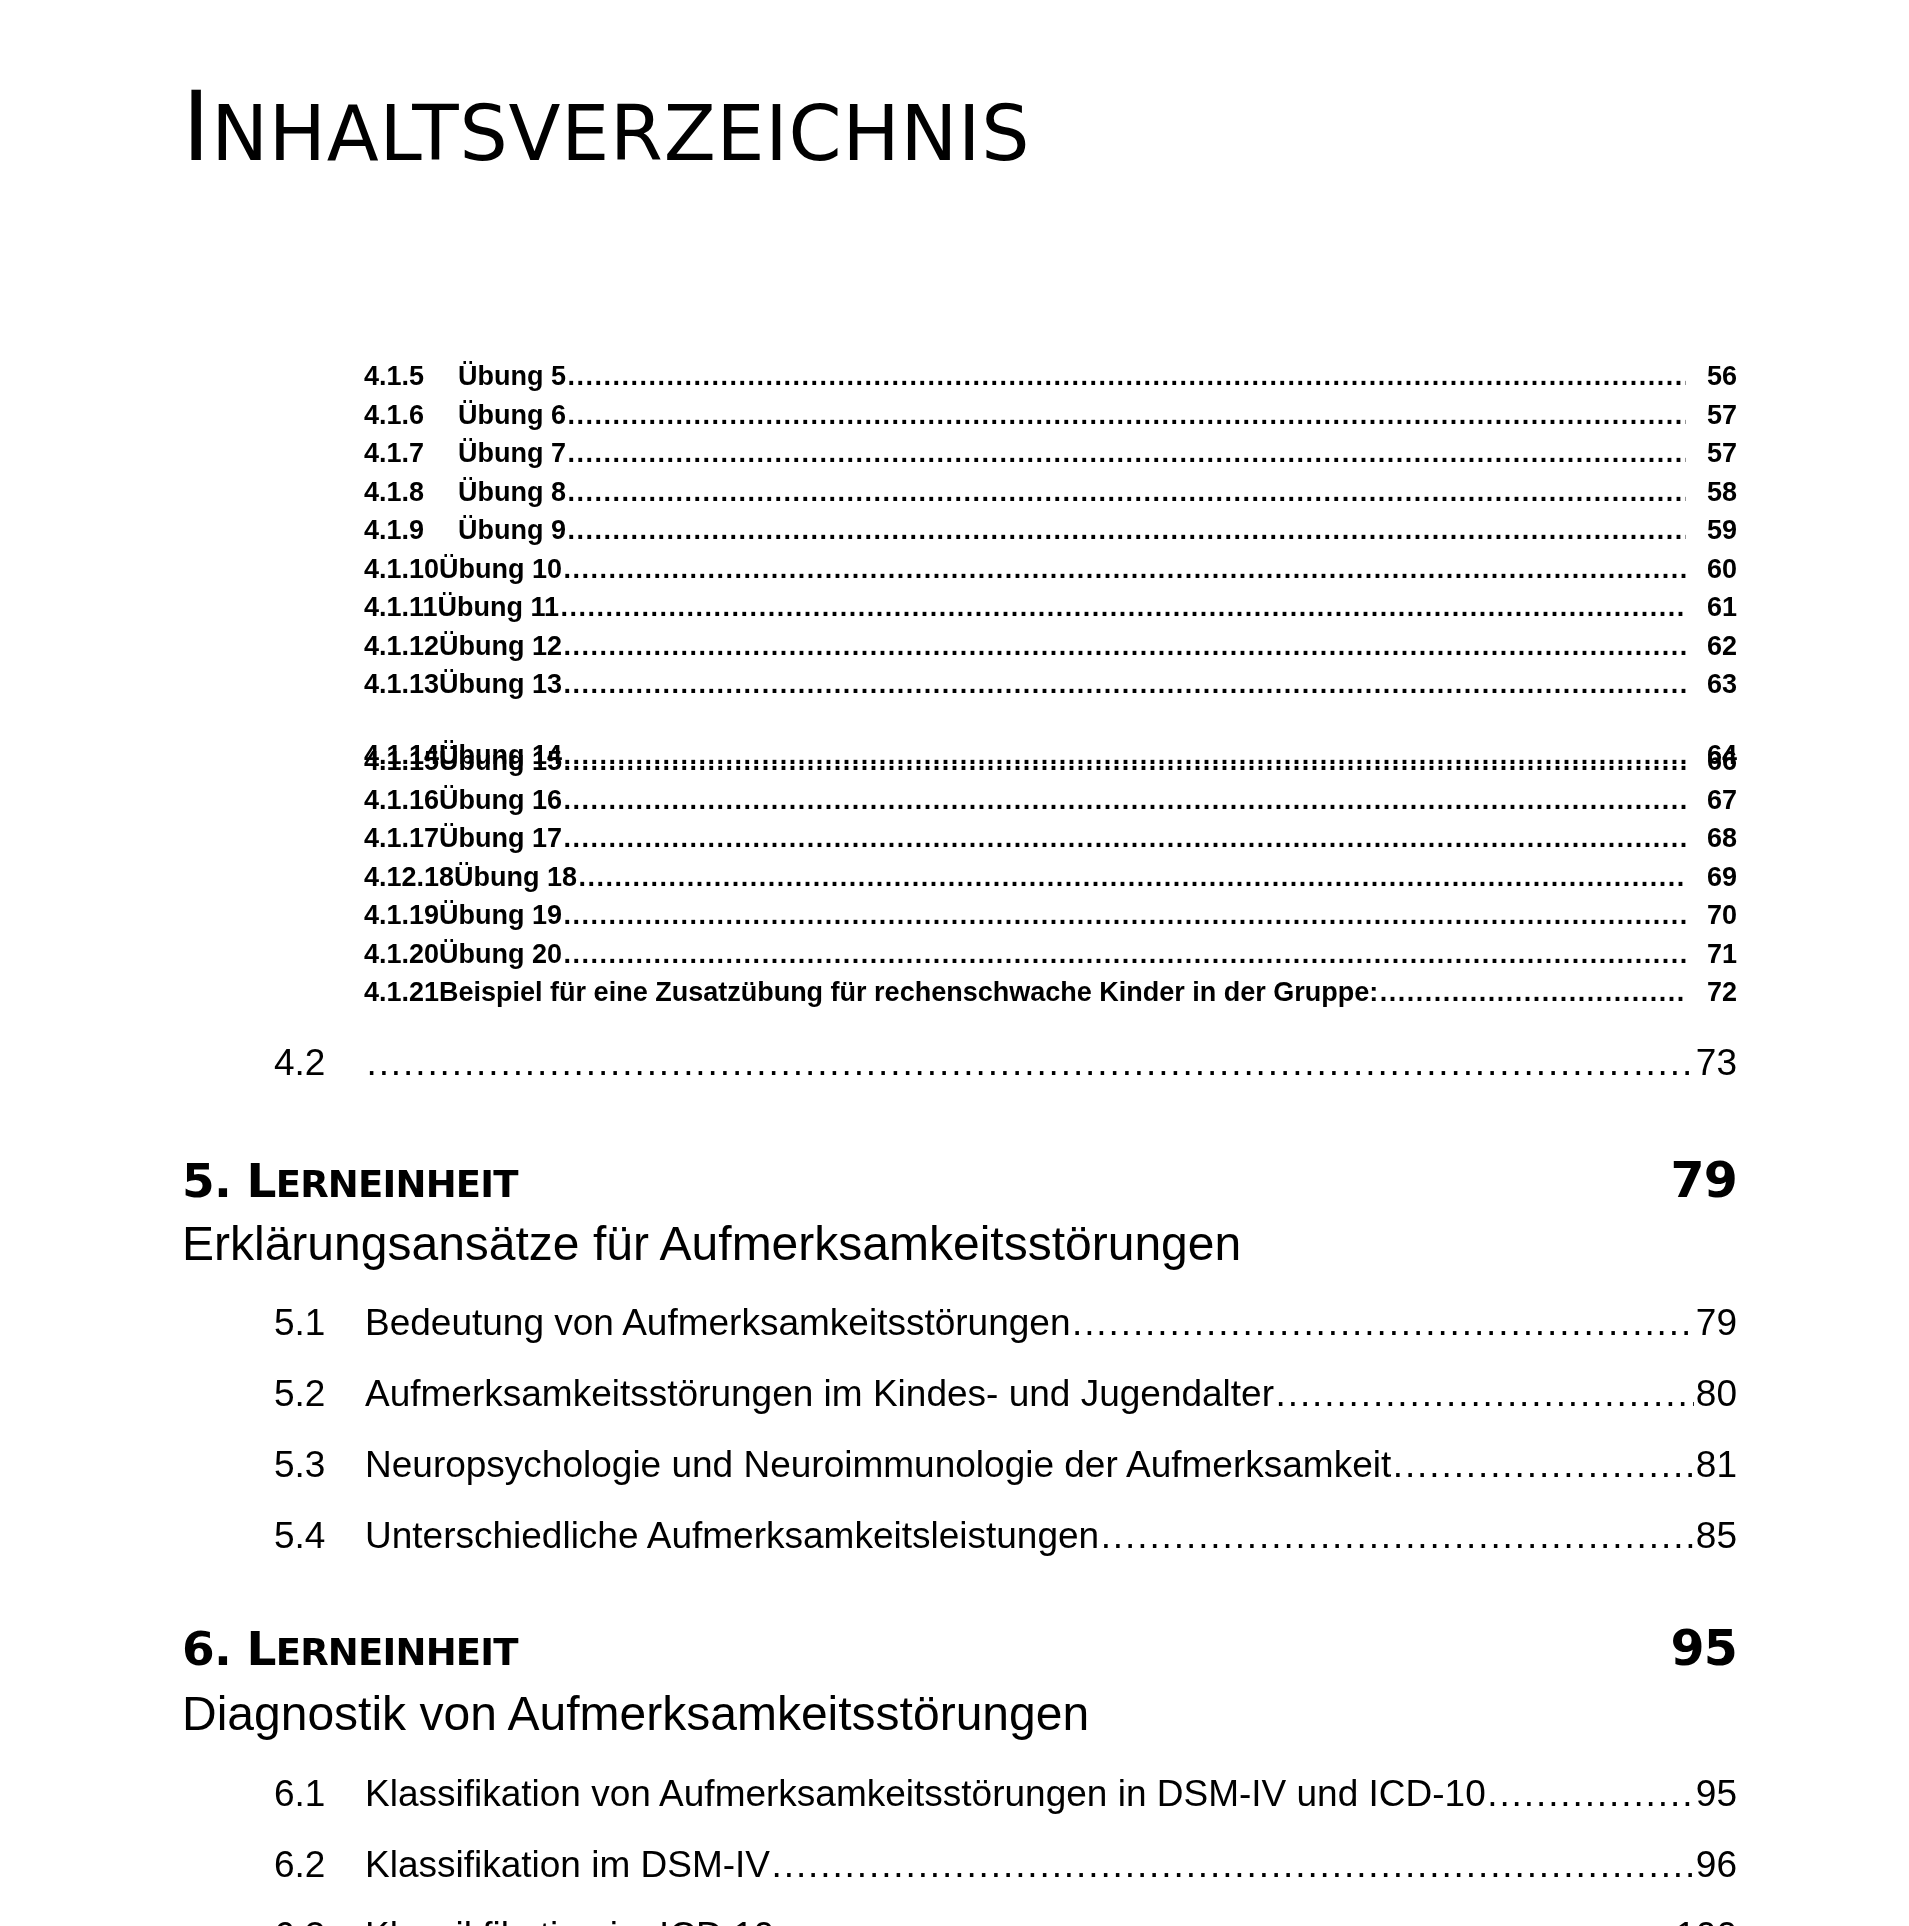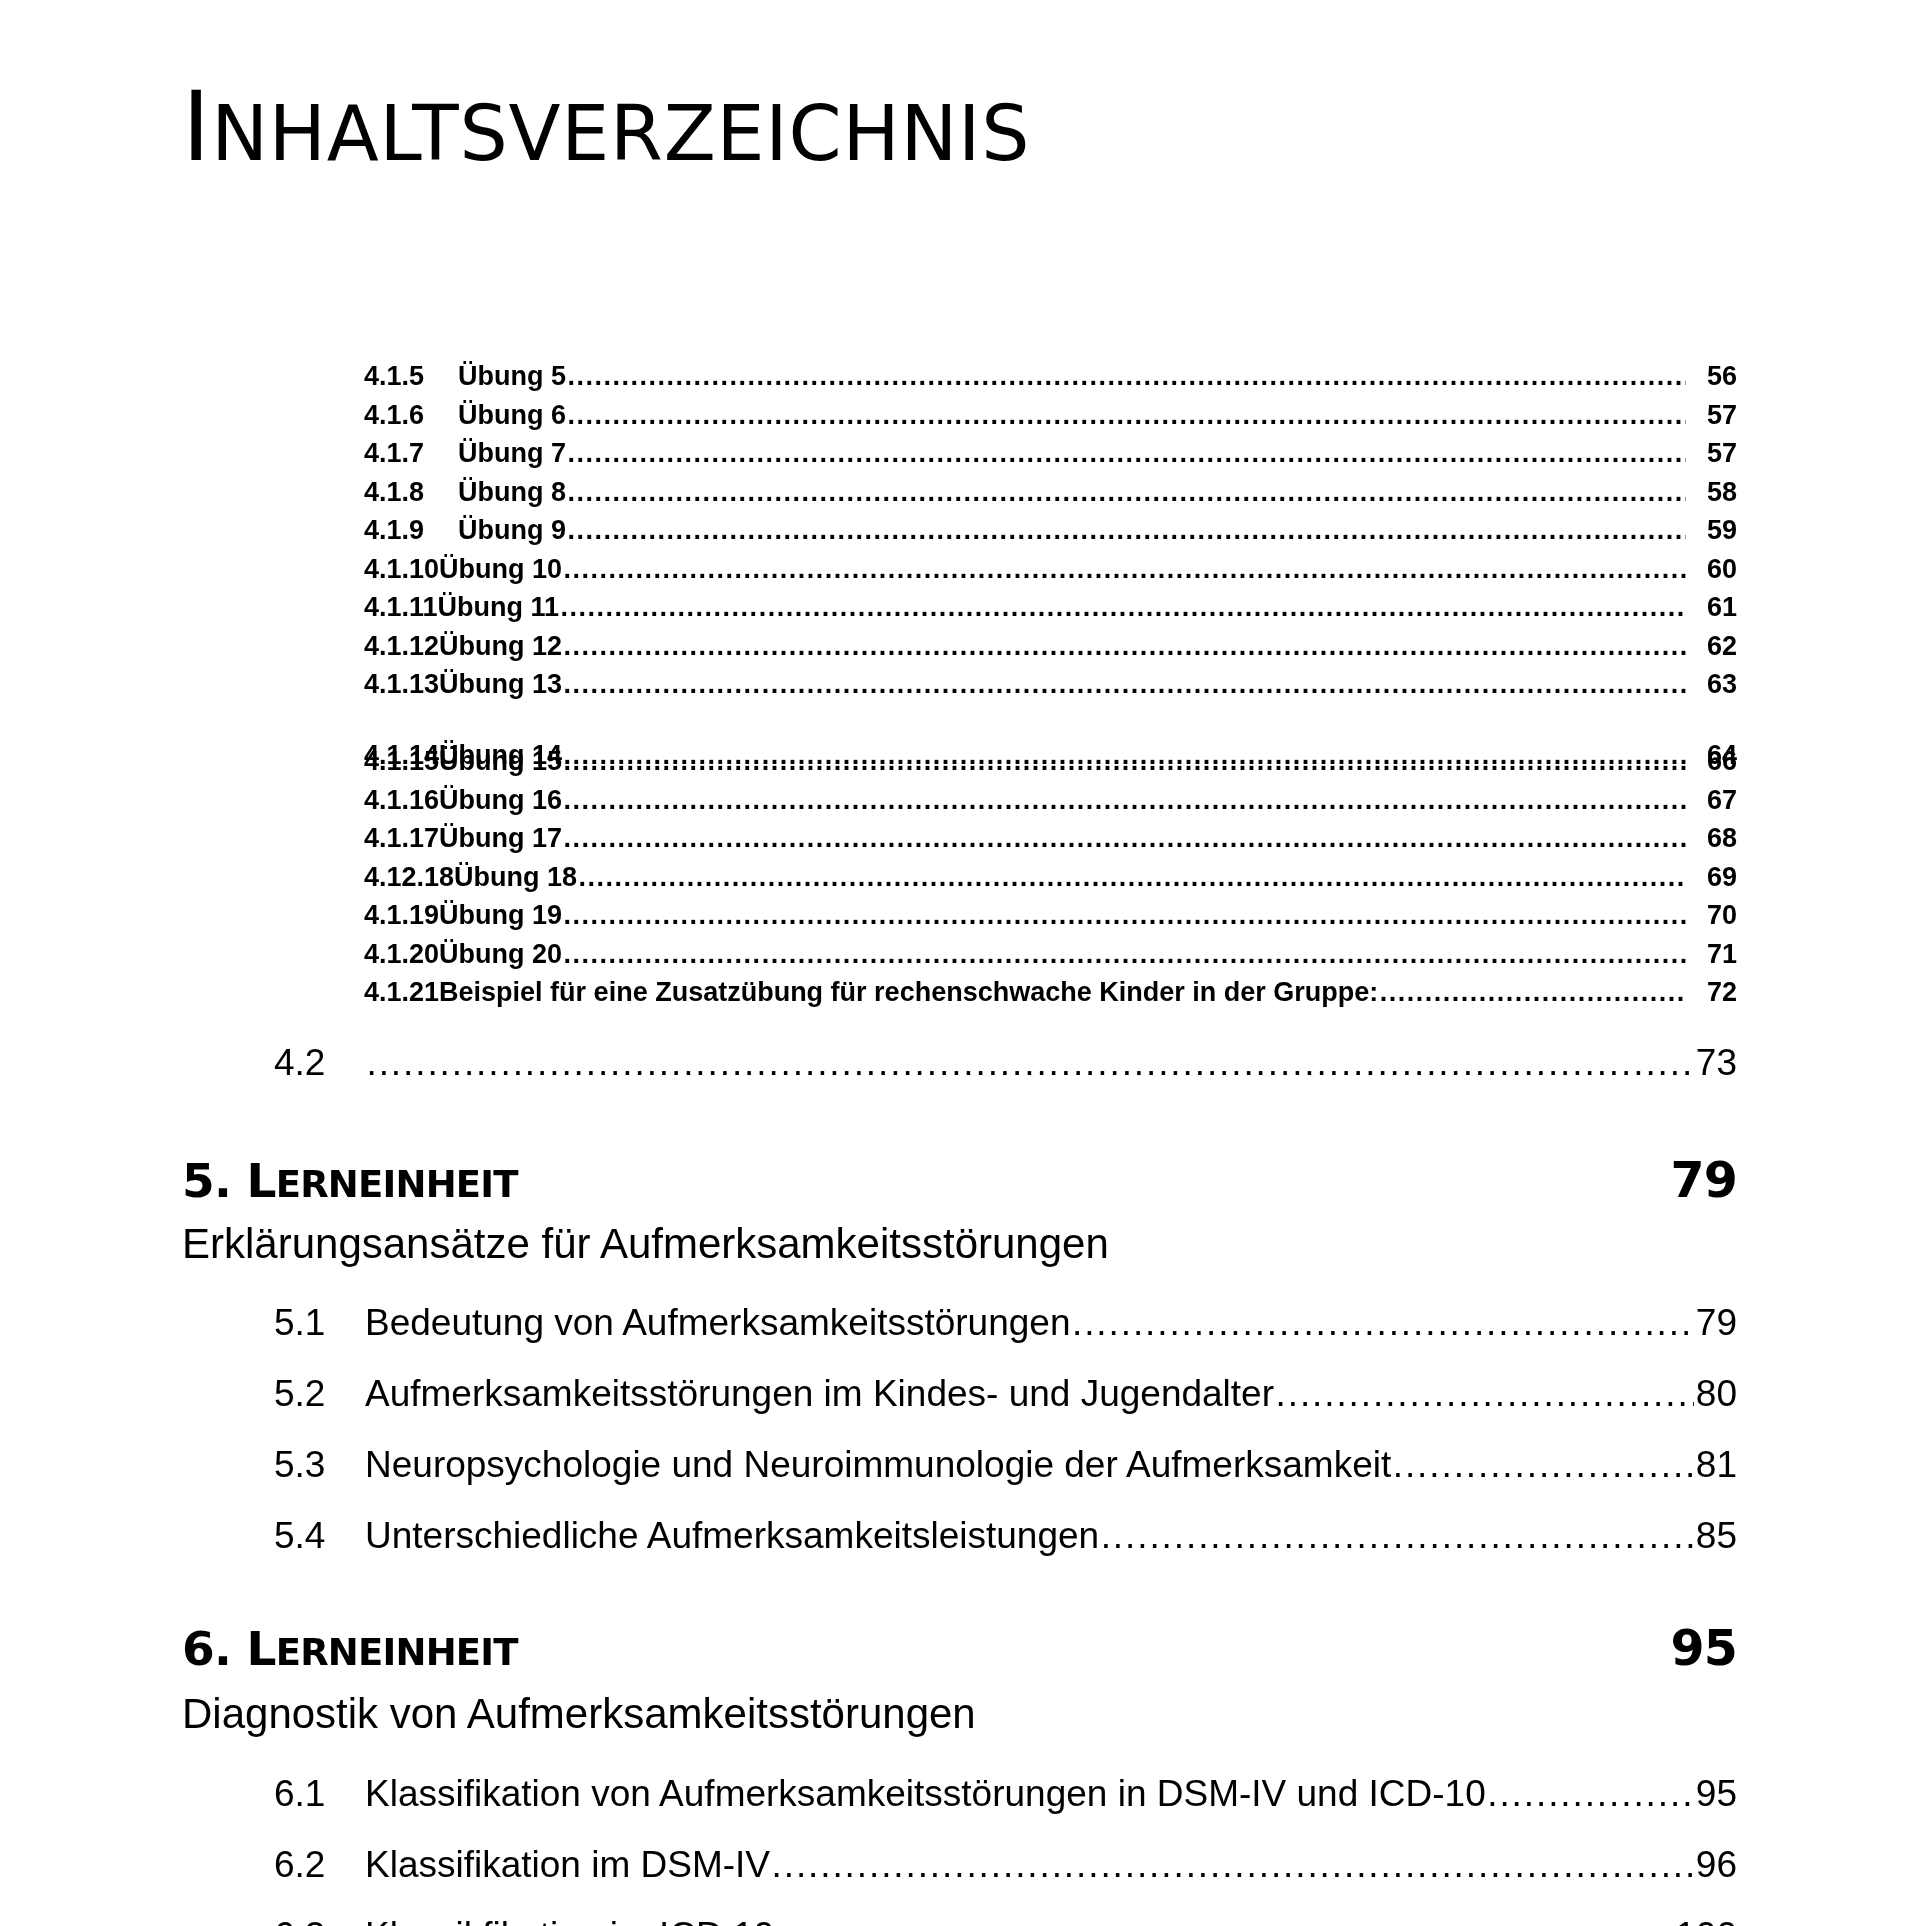--- a/index.html
+++ b/index.html
@@ -18,21 +18,21 @@
   .toc-l2 { position:absolute; left:274px; width:1463px; height:50px; font-size:37px; line-height:50px; display:flex; align-items:baseline; }
   .toc-l2 .num { width:91px; flex:0 0 auto; white-space:nowrap; }
   .toc-l2 .txt { white-space:nowrap; }
   .toc-l2 .dots { flex:1 1 auto; overflow:hidden; white-space:nowrap; margin:0 2.3px 0 1.5px; letter-spacing:1.9px; }
   .toc-l2 .pg { flex:0 0 auto; text-align:left; }
 
   .chapter-head { position:absolute; left:182px; width:1555px; height:58px; display:flex; justify-content:space-between; align-items:baseline; font-family:"DejaVu Sans", sans-serif; font-weight:bold; line-height:58px; }
   .chapter-head .label { font-size:47px; letter-spacing:-0.8px; }
   .chapter-head .label .sc { font-size:37px; }
   .chapter-head .pg { font-size:49px; letter-spacing:-0.8px; }
-  .chapter-sub { position:absolute; left:182px; font-size:42px; line-height:54px; white-space:nowrap; }
+  .chapter-sub { position:absolute; left:182px; font-size:48px; line-height:54px; white-space:nowrap; }
 </style>
 </head>
 <body>
 
 <h1 class="page-title"><span class="big">I</span><span class="sc">NHALTSVERZEICHNIS</span></h1>
 
 <div class="toc-l3" style="top:357px">
     <span class="num">4.1.5</span>
     <span class="txt">Übung 5</span>
     <span class="dots">................................................................................................................................................................................................................................................................................................................................................................................</span>

